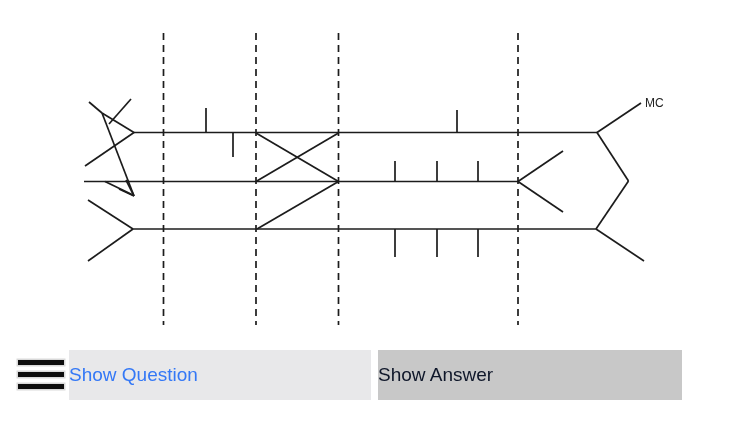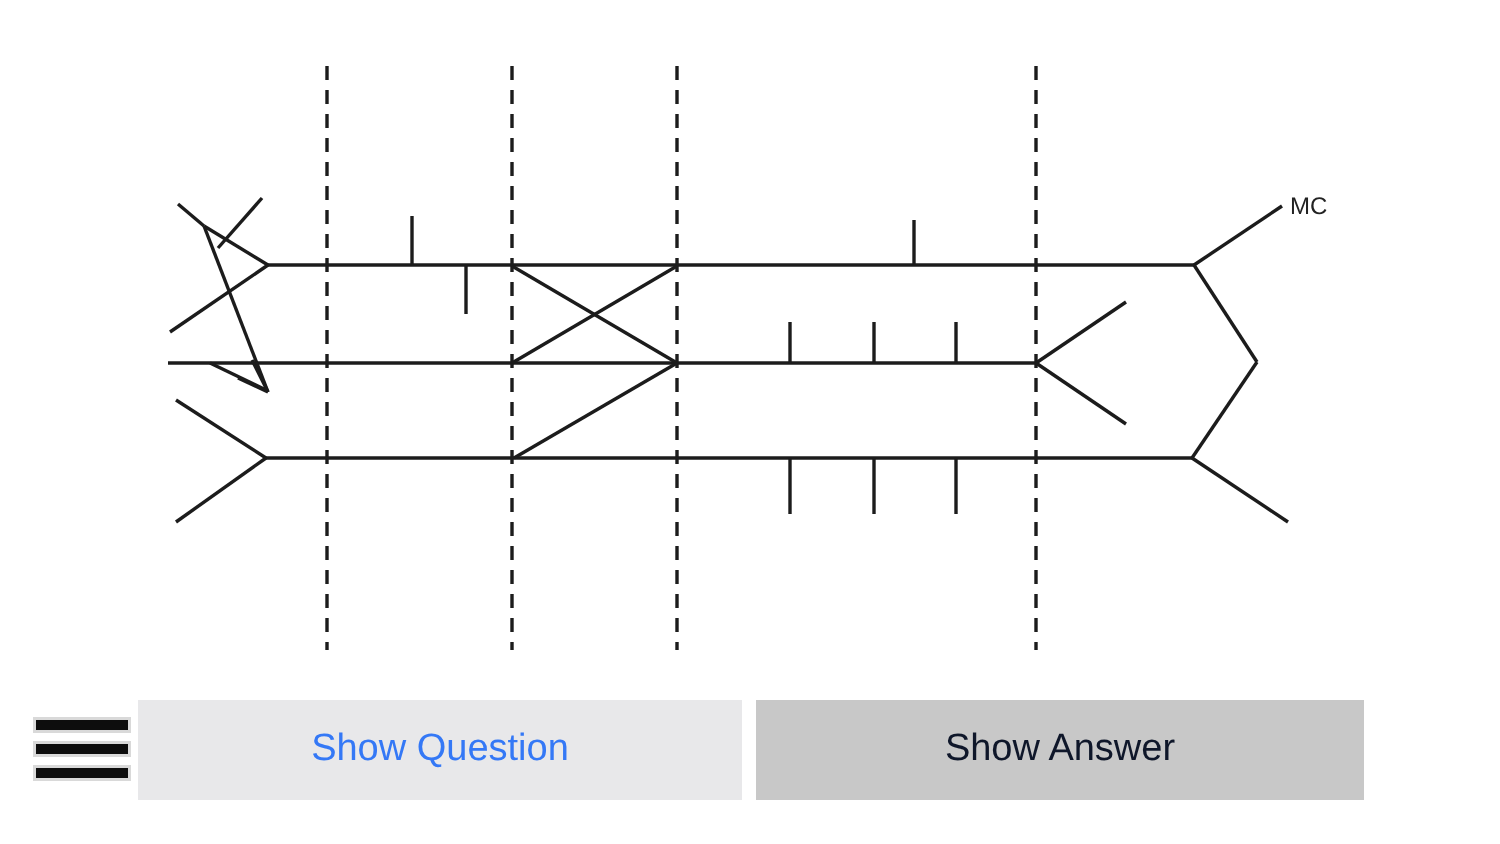--- a/index.html
+++ b/index.html
@@ -52,21 +52,21 @@
   }
   .hamburger .bar:last-child { margin-bottom: 0; }
   .btn {
     position: absolute;
     top: 6px;
     height: 50px;
     border: none;
     font-family: "Liberation Sans", sans-serif;
     font-size: 19px;
     line-height: 50px;
-    text-align: center;
+    text-align: left;
     padding: 0;
     cursor: pointer;
   }
   .btn-question {
     left: 69px;
     width: 302px;
   }
   .btn-answer {
     left: 378px;
     width: 304px;

